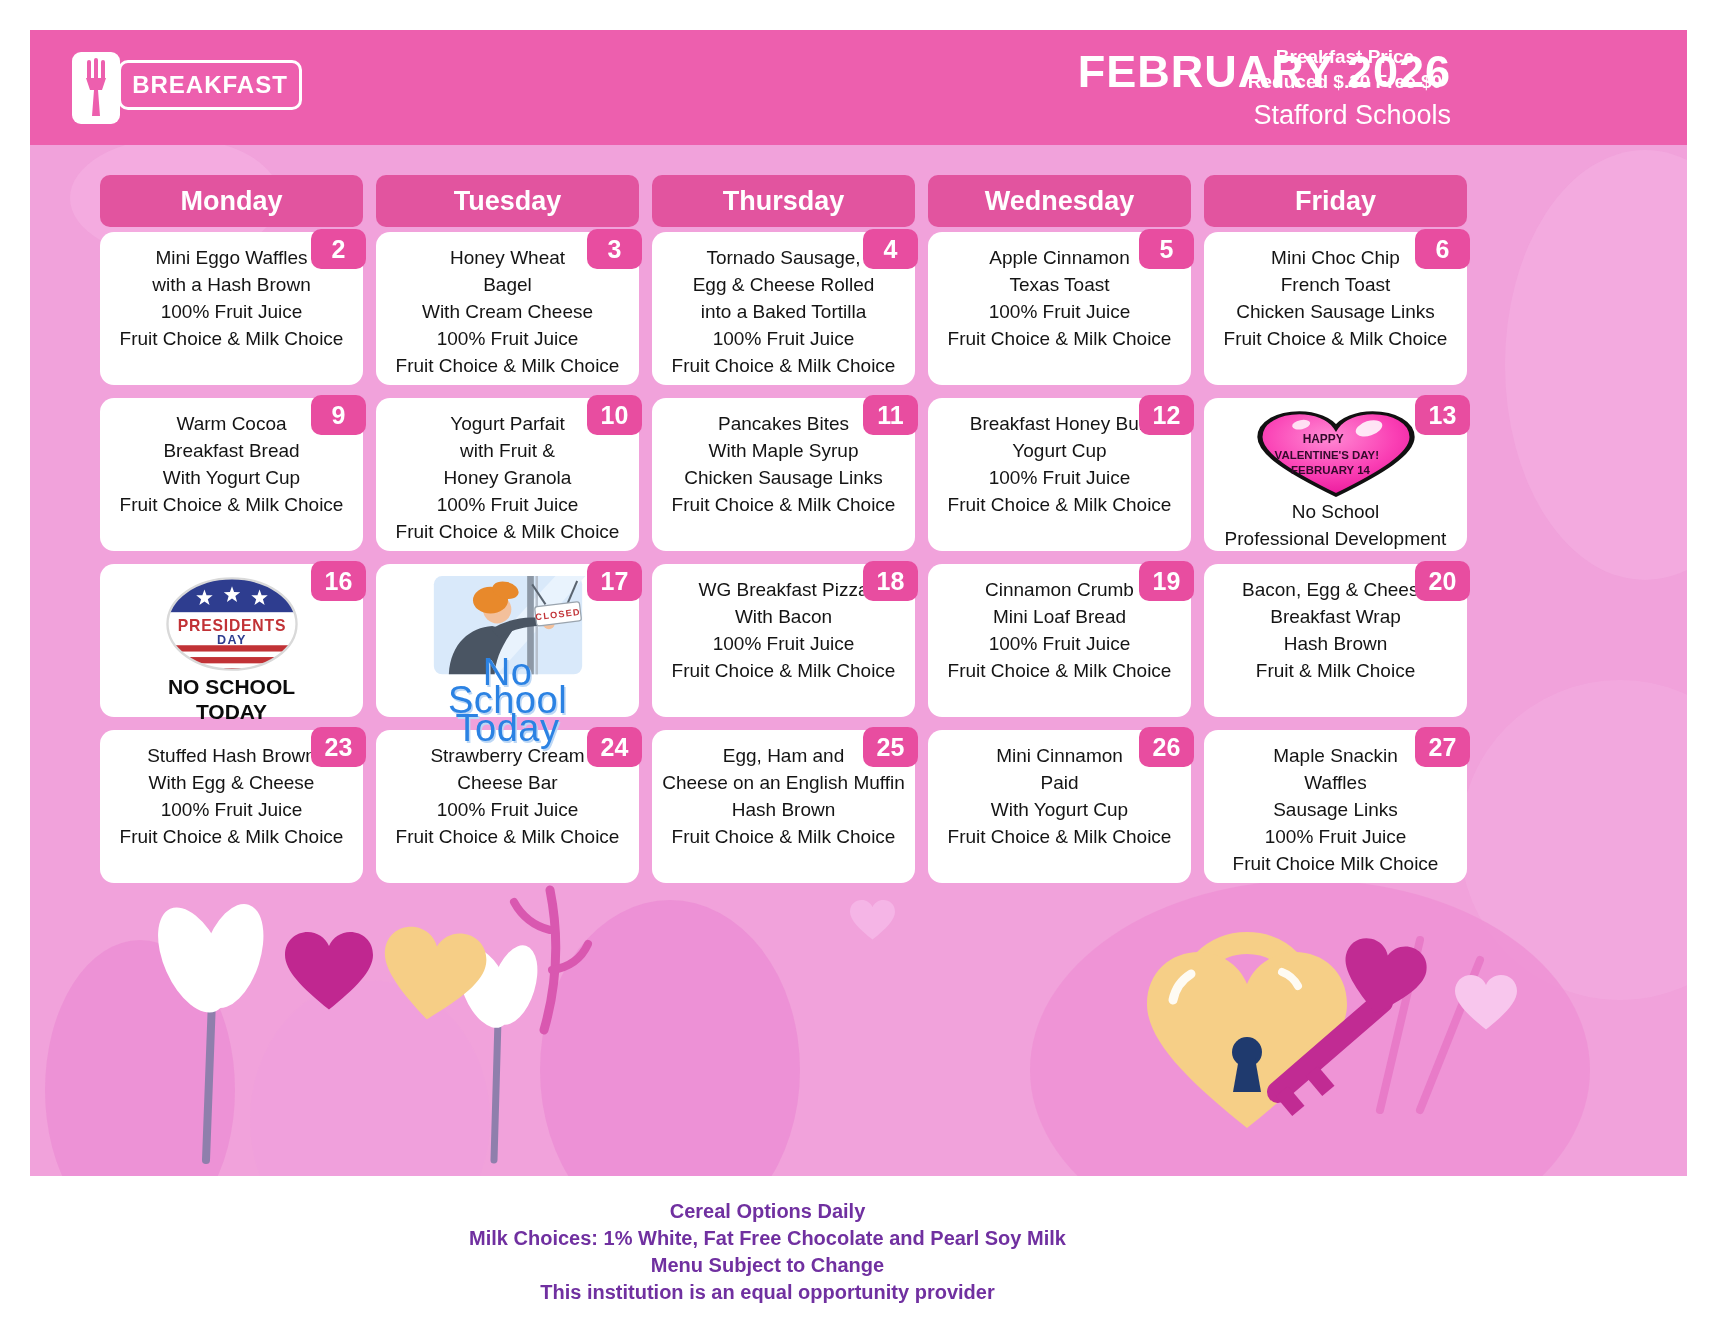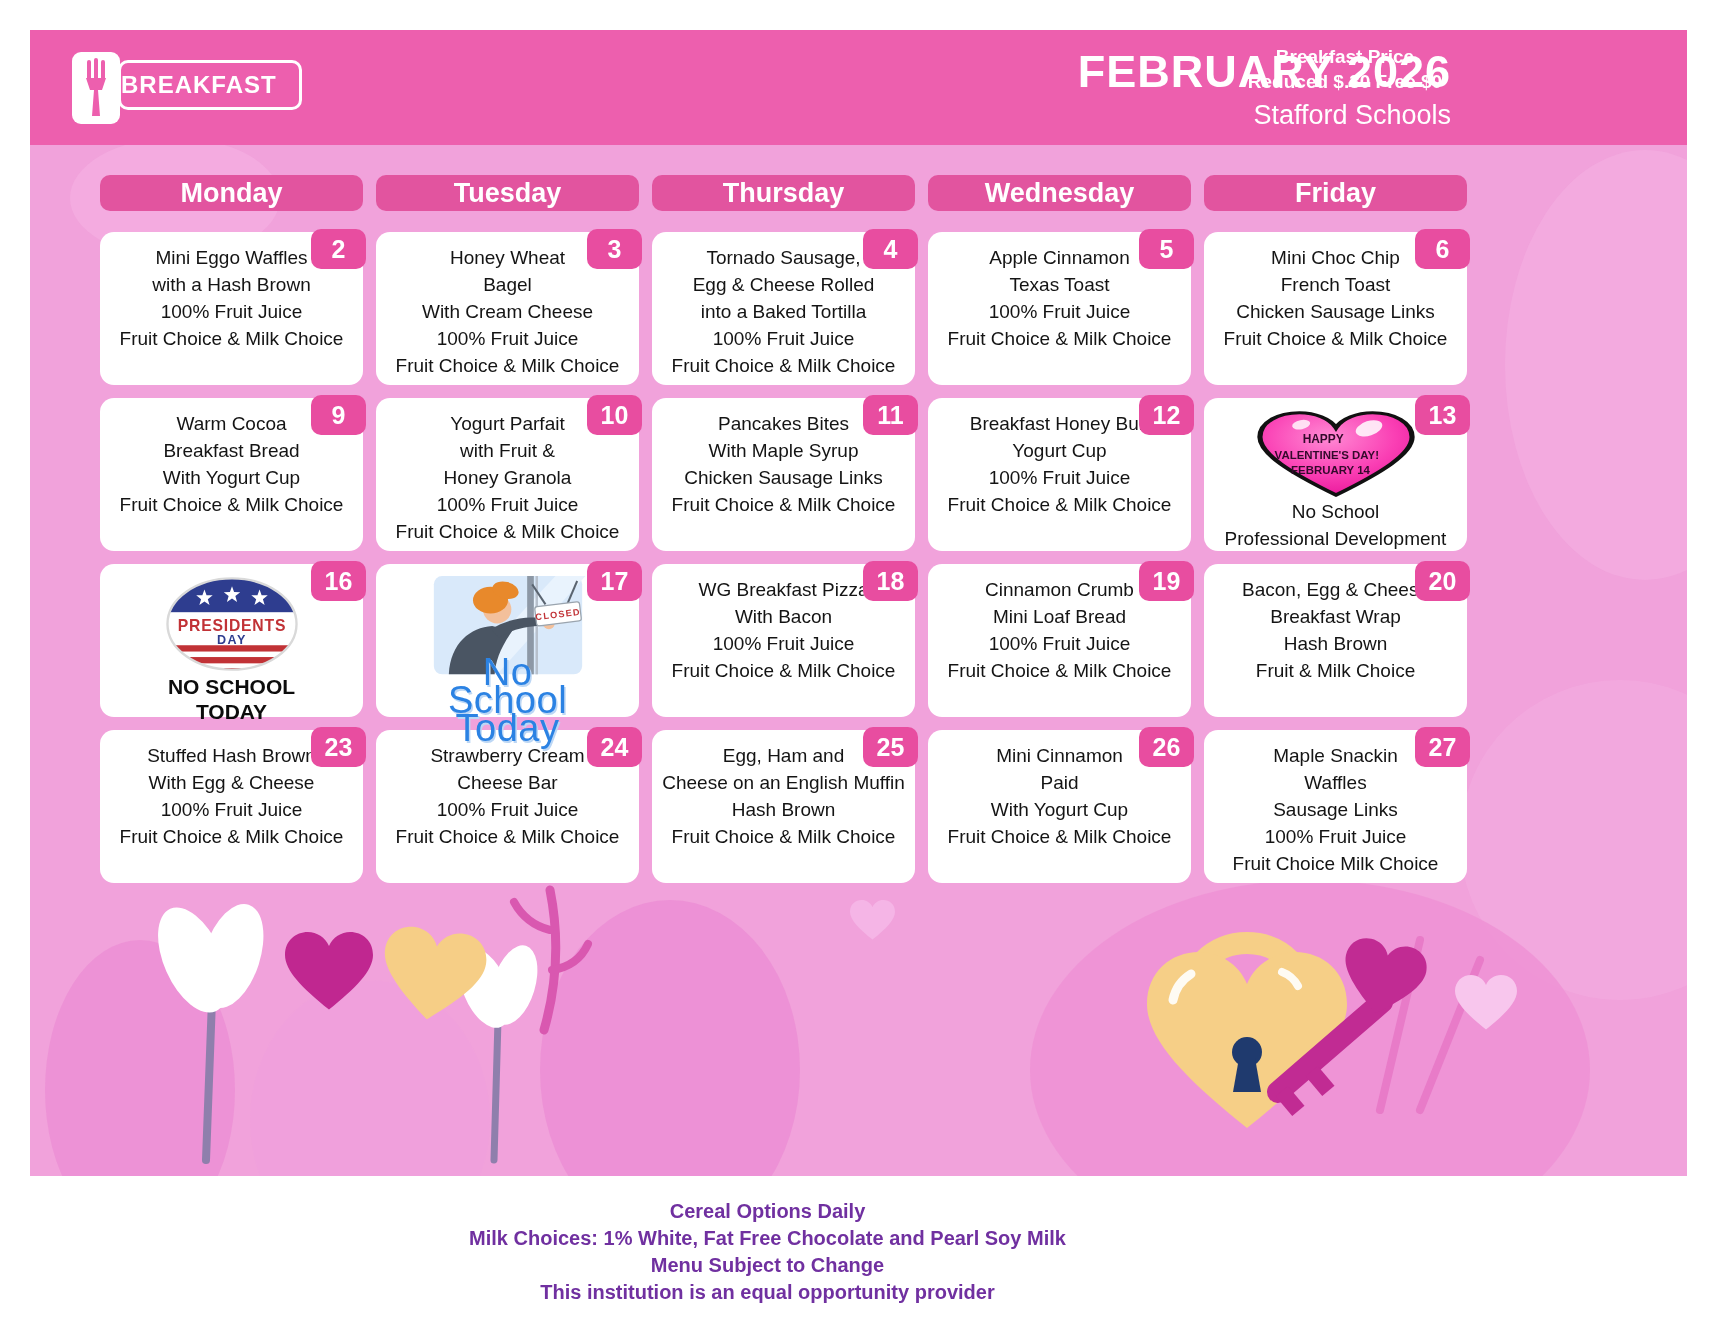--- a/index.html
+++ b/index.html
@@ -8,30 +8,30 @@
     font-family:"Liberation Sans","DejaVu Sans",sans-serif;overflow:hidden;
   }
   
   .band{position:absolute;left:30px;top:30px;width:1657px;height:1146px;background:#F1A2DB;overflow:hidden;}
   .blob{position:absolute;background:#F5B2E3;border-radius:50%;}
   
   .headerbar{position:absolute;left:0;top:0;width:100%;height:115px;background:#ED5FAE;}
   .logo{position:absolute;left:42px;top:22px;width:230px;height:72px;}
   .logo-fork-tile{position:absolute;left:0;top:0;width:48px;height:72px;background:#ffffff;border-radius:9px;}
   .logo-box{position:absolute;left:46px;top:8px;width:178px;height:44px;border:3px solid #ffffff;border-radius:10px;
-            display:flex;align-items:center;}
+            display:flex;align-items:center;justify-content:center;}
   .logo-label{color:#ffffff;font-size:24px;font-weight:bold;letter-spacing:1px;}
   .title-wrap{position:absolute;left:54px;top:16px;width:1367px;text-align:right;color:#ffffff;}
   .page-title{font-size:45px;font-weight:bold;letter-spacing:1px;line-height:52px;}
   .page-subtitle{font-size:27px;line-height:34px;}
   .price-block{position:absolute;left:1105px;top:14px;width:420px;text-align:center;color:#ffffff;
                font-size:19px;font-weight:bold;line-height:25px;}
   
   #day-headers{position:absolute;left:100px;top:175px;display:flex;gap:13px;}
-  .day-pill{width:263px;height:36px;background:#E2549F;border-radius:10px;color:#ffffff;
+  .day-pill{width:263px;height:52px;background:#E2549F;border-radius:10px;color:#ffffff;
             font-size:27px;font-weight:bold;display:flex;align-items:center;justify-content:center;}
   
   #calendar-grid{position:absolute;left:100px;top:232px;display:grid;
                  grid-template-columns:repeat(5,263px);grid-auto-rows:153px;gap:13px;}
   .cell{position:relative;background:#ffffff;border-radius:14px;text-align:center;
         padding-top:12px;box-sizing:border-box;color:#141414;}
   .date-badge{position:absolute;top:-3px;right:-3px;min-width:47px;height:40px;padding:0 4px;
               background:#E84DA0;border-radius:10px;color:#ffffff;font-size:25px;font-weight:bold;
               display:flex;align-items:center;justify-content:center;z-index:3;}
   .cell-lines{position:relative;z-index:2;font-size:19px;line-height:27px;}

